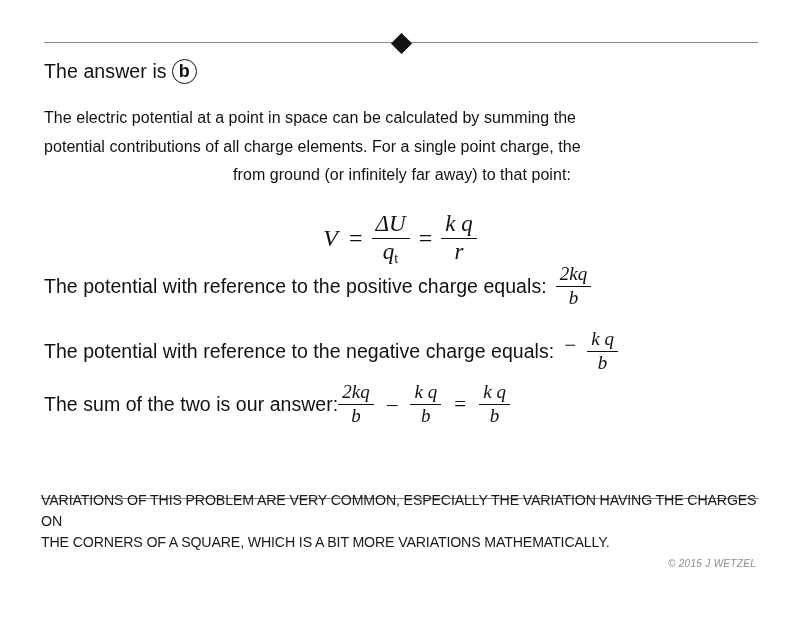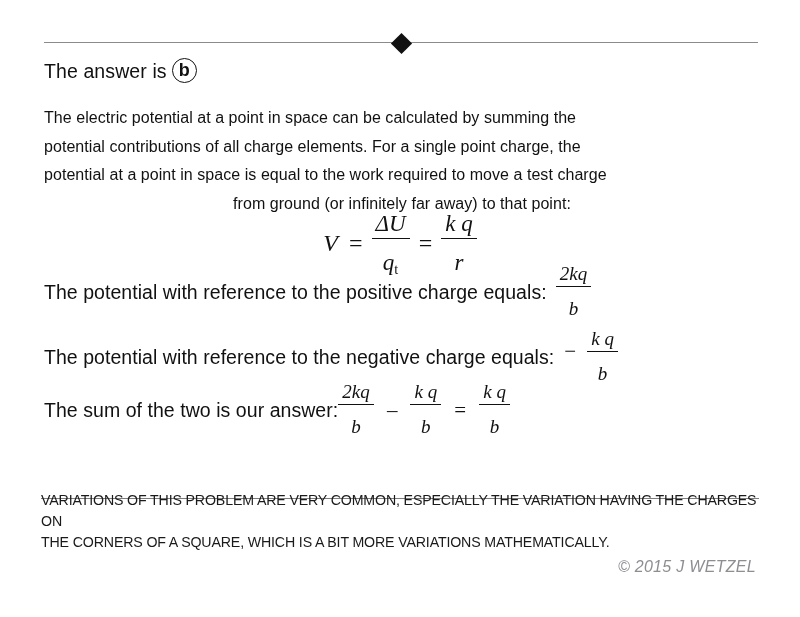--- a/index.html
+++ b/index.html
@@ -47,20 +47,21 @@
   
   .answer-line {
     position: absolute;
     left: 44px;
     top: 58px;
     font-size: 19.5px;
     line-height: 26px;
     letter-spacing: 0.1px;
     white-space: nowrap;
     display: flex;
+    align-items: center;
   }
   .answer-circle {
     display: inline-flex;
     align-items: center;
     justify-content: center;
     width: 25px;
     height: 25px;
     border: 1.4px solid #111111;
     border-radius: 50%;
     margin-left: 5px;
@@ -96,21 +97,21 @@
     vertical-align: middle;
     font-family: "Liberation Serif", serif;
     font-style: italic;
     line-height: 1.08;
   }
   .frac .num {
     padding: 0 4px 1px 4px;
     white-space: nowrap;
   }
   .frac .den {
-    padding: 12px 4px 0 4px;
+    padding: 1px 4px 0 4px;
     border-top: 1.3px solid #111111;
     white-space: nowrap;
     width: 100%;
     box-sizing: border-box;
     text-align: center;
   }
   .frac sub {
     font-size: 0.62em;
     font-style: normal;
     vertical-align: baseline;
@@ -193,21 +194,21 @@
     line-height: 21px;
     letter-spacing: -0.15px;
     color: #1a1a1a;
   }
 
   
   .copyright {
     position: absolute;
     right: 44px;
     top: 558px;
-    font-size: 16px;
+    font-size: 10px;
     font-style: italic;
     color: #8d8d92;
     letter-spacing: 0.3px;
   }
 </style>
 </head>
 <body>
 
 <div class="top-rule-wrap">
   <div class="top-rule"></div>
@@ -215,21 +216,20 @@
 </div>
 
 <div class="answer-line">
   <span>The answer is</span>
   <span class="answer-circle">b</span>
 </div>
 
 <div class="body-para">
   <div>The electric potential at a point in space can be calculated by summing the</div>
   <div>potential contributions of all charge elements.  For a single point charge, the</div>
-  <div>potential at a point in space is equal to the work required to move a test charge</div>
   <div class="last-line">from ground (or infinitely far away) to that point:</div>
 </div>
 
 <div class="main-eq">
   <span class="lhs math">V</span>
   <span class="op">=</span>
   <span class="frac">
     <span class="num">ΔU</span>
     <span class="den"><span>q</span><sub>t</sub></span>
   </span>

